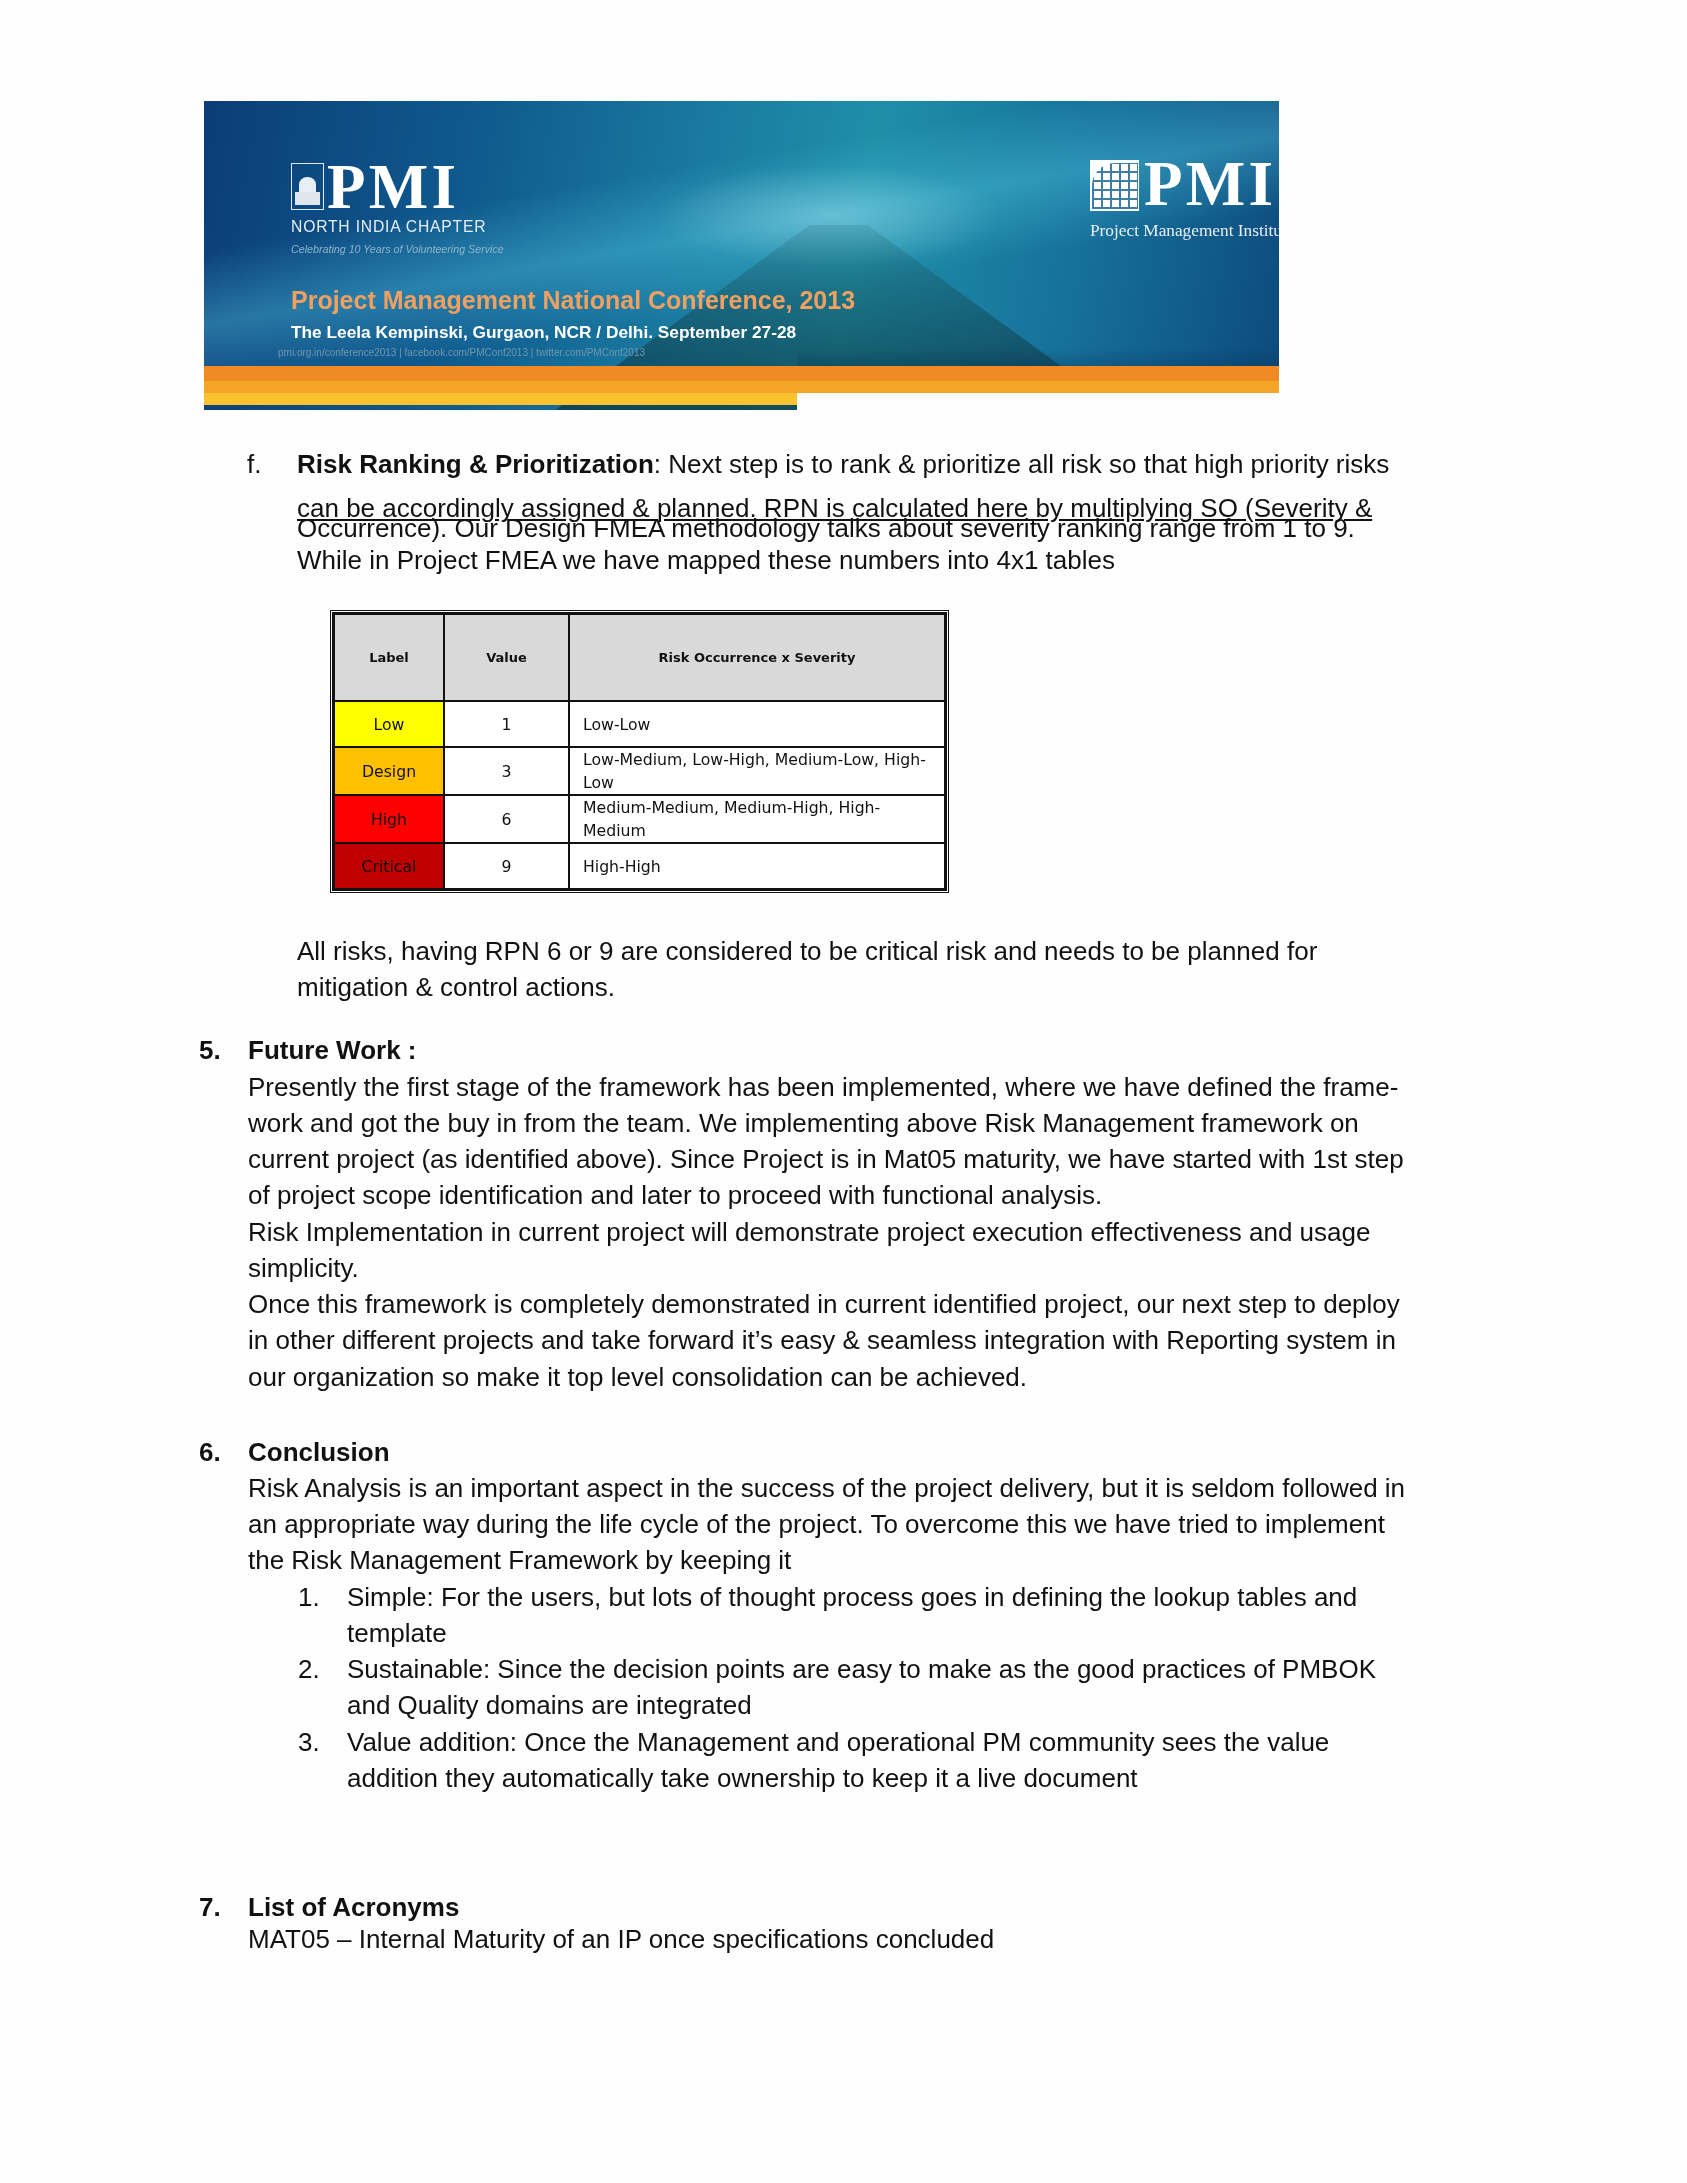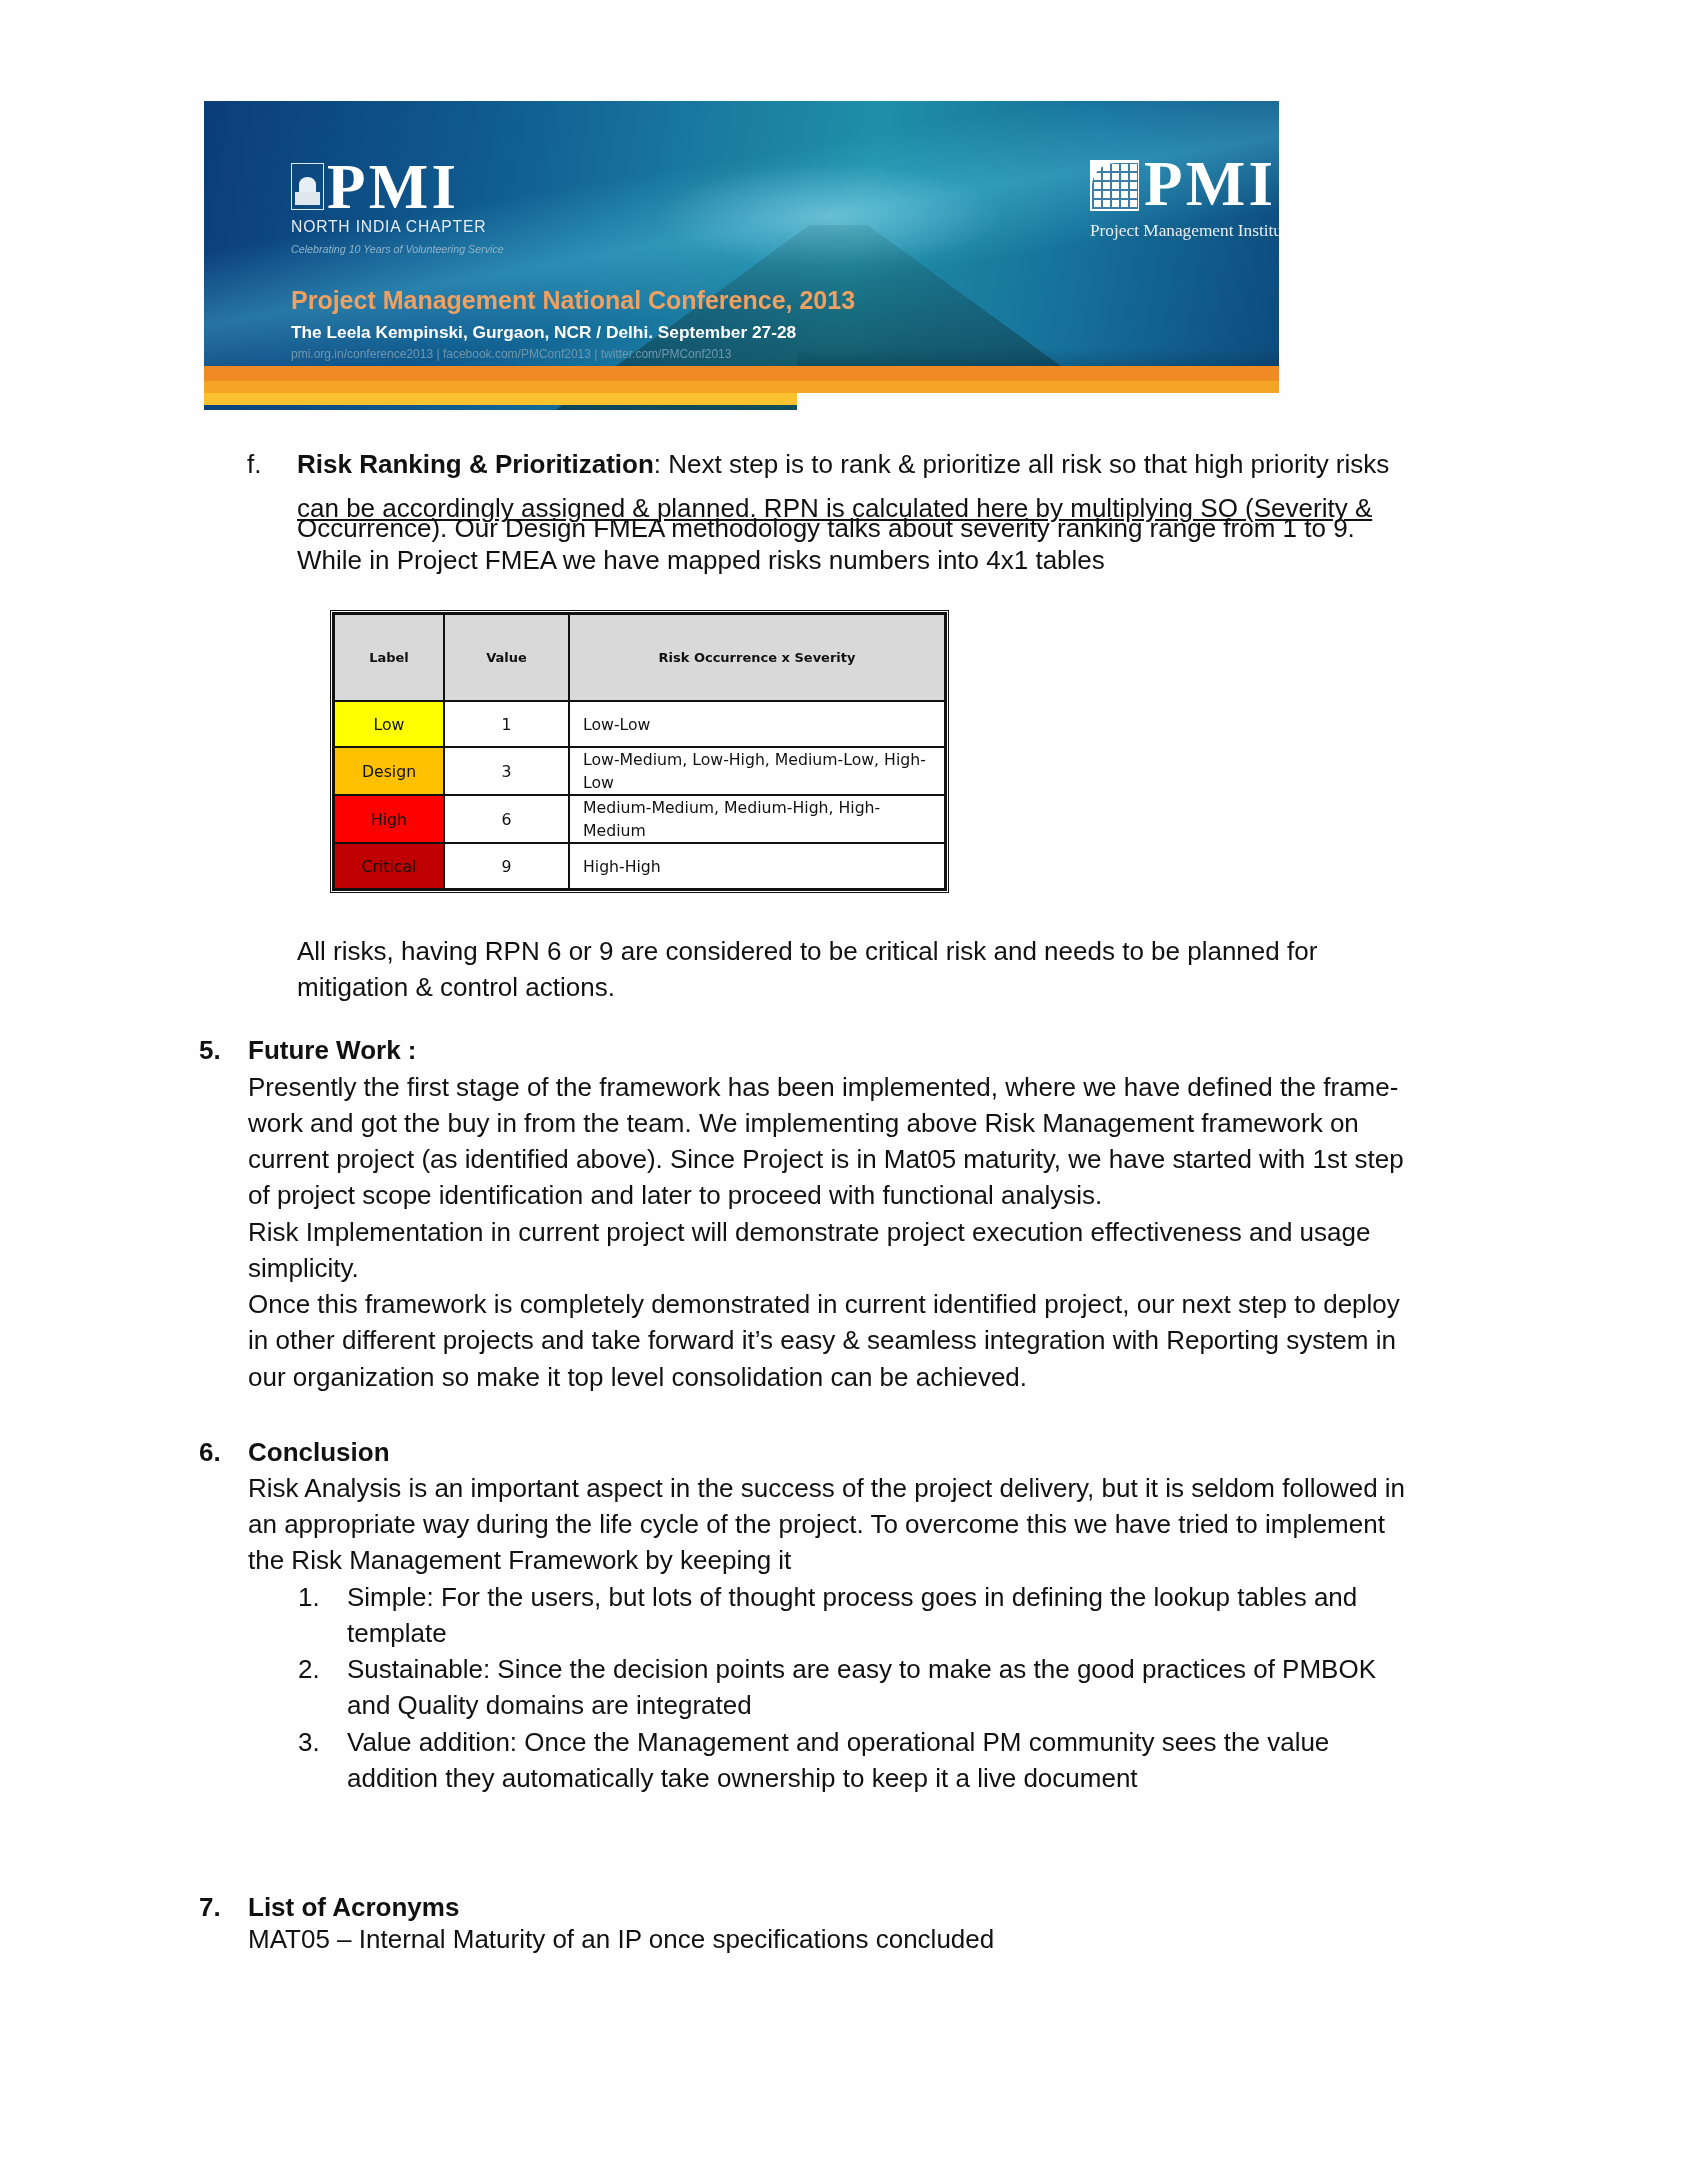--- a/index.html
+++ b/index.html
@@ -21,21 +21,21 @@
   .logo-left { position:absolute; left:87px; top:62px; }
   .taj-box { position:absolute; left:0; top:0; width:31px; height:45px; border:1.6px solid #dfeaf4; }
   .taj-dome { position:absolute; left:7.4px; top:13px; width:16.5px; height:15px; border-radius:50% 50% 0 0; background:#e8eef5; }
   .taj-base { position:absolute; left:3.3px; top:28px; width:25px; height:13px; background:#dfe6ee; }
   .pmi-letters { position:absolute; left:36px; top:-5px; font-family:"Liberation Serif", serif; font-weight:bold;
     font-size:63px; letter-spacing:3.3px; color:#fff; line-height:58px; }
   .chapter { position:absolute; left:87px; top:117px; color:#e6eef5; font-size:15.7px; letter-spacing:0.8px; }
   .celebr { position:absolute; left:87px; top:142px; color:#8fb4cc; font-size:10.7px; font-style:italic; }
   .conf-title { position:absolute; left:87px; top:185px; color:#f0a060; font-size:25px; font-weight:bold; }
   .venue { position:absolute; left:87px; top:221px; color:#ffffff; font-size:17.3px; font-weight:bold; }
-  .links { position:absolute; left:87px; top:246px; color:#6f97ae; font-size:12px; }
+  .links { position:absolute; left:74px; top:246px; color:#6f97ae; font-size:10px; }
   .logo-right { position:absolute; left:886px; top:59px; }
   .globe { position:absolute; left:0; top:0; width:49px; height:51px; background:#fff;
     clip-path:polygon(0 0,100% 0,100% 100%,0 100%); }
   .globe-grid { position:absolute; left:1.6px; top:3.3px; width:46px; height:46px; border-radius:50% 0 0 0;
     background:repeating-linear-gradient(90deg, #2a6f9c 0 1.6px, transparent 1.6px 9px),
                repeating-linear-gradient(0deg, #2a6f9c 0 1.6px, transparent 1.6px 9px); opacity:0.9; }
   .pmi-letters-r { position:absolute; left:54px; top:-5px; font-family:"Liberation Serif", serif; font-weight:bold;
     font-size:63px; letter-spacing:3.3px; color:#fff; line-height:58px; }
   .pmi-full { position:absolute; left:0; top:61px; white-space:nowrap; font-family:"Liberation Serif", serif;
     color:#e8eef4; font-size:17.3px; }
@@ -83,21 +83,21 @@
   <div class="stripe1"></div>
   <div class="stripe2"></div>
   <div class="stripe3"></div>
   <div class="white-cut"></div>
 </div>
 
 <div class="txt" style="left:247px; top:446px;">f.</div>
 <div class="txt" style="left:297px; top:446px;"><span class="b">Risk Ranking &amp; Prioritization</span><span>: Next step is to rank &amp; prioritize all risk so that high priority risks</span></div>
 <div class="txt" style="left:297px; top:490px;text-decoration:underline;">can be accordingly assigned &amp; planned. RPN is calculated here by multiplying SO (Severity &amp;</div>
 <div class="txt" style="left:297px; top:510px;">Occurrence). Our Design FMEA methodology talks about severity ranking range from 1 to 9.</div>
-<div class="txt" style="left:297px; top:542px;">While in Project FMEA we have mapped risks numbers into 4x1 tables</div>
+<div class="txt" style="left:297px; top:542px;">While in Project FMEA we have mapped these numbers into 4x1 tables</div>
 
 <table class="rt">
   <tbody>
       <tr>
     <th>Label</th>
     <th>Value</th>
     <th>Risk Occurrence x Severity</th>
   </tr>
   <tr class="r1">
     <td class="lab" style="background:#ffff00;">Low</td>

